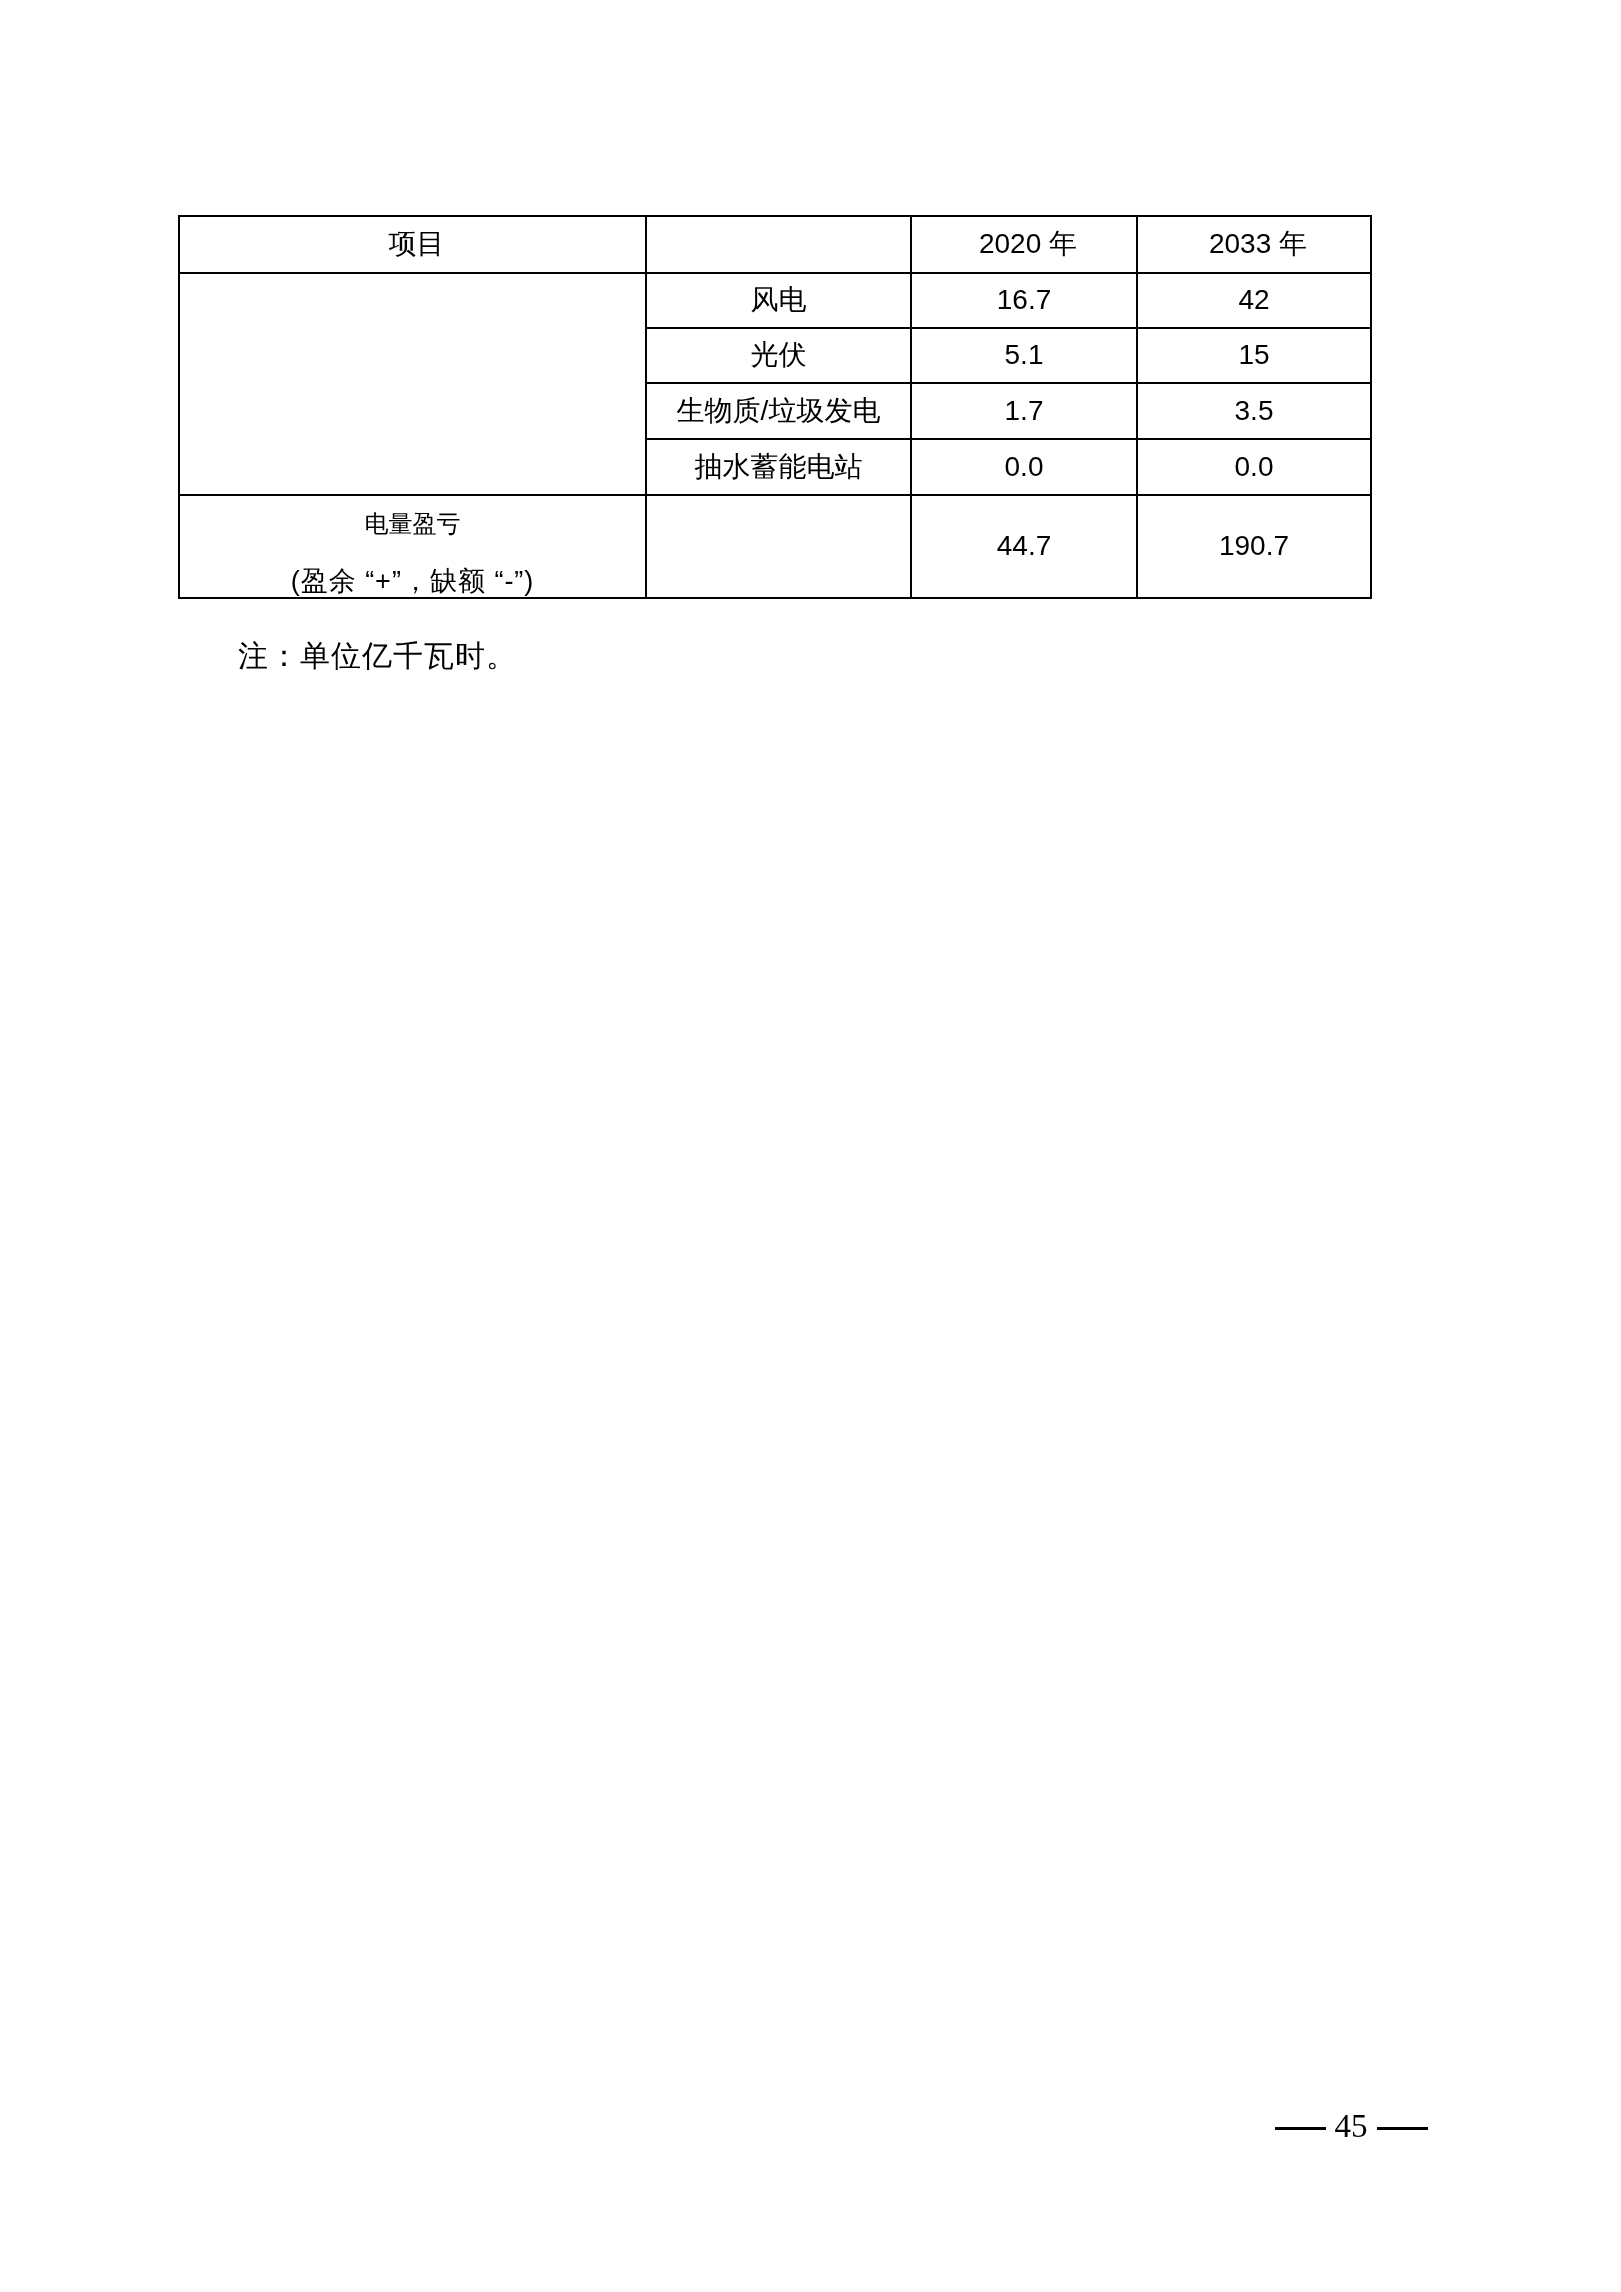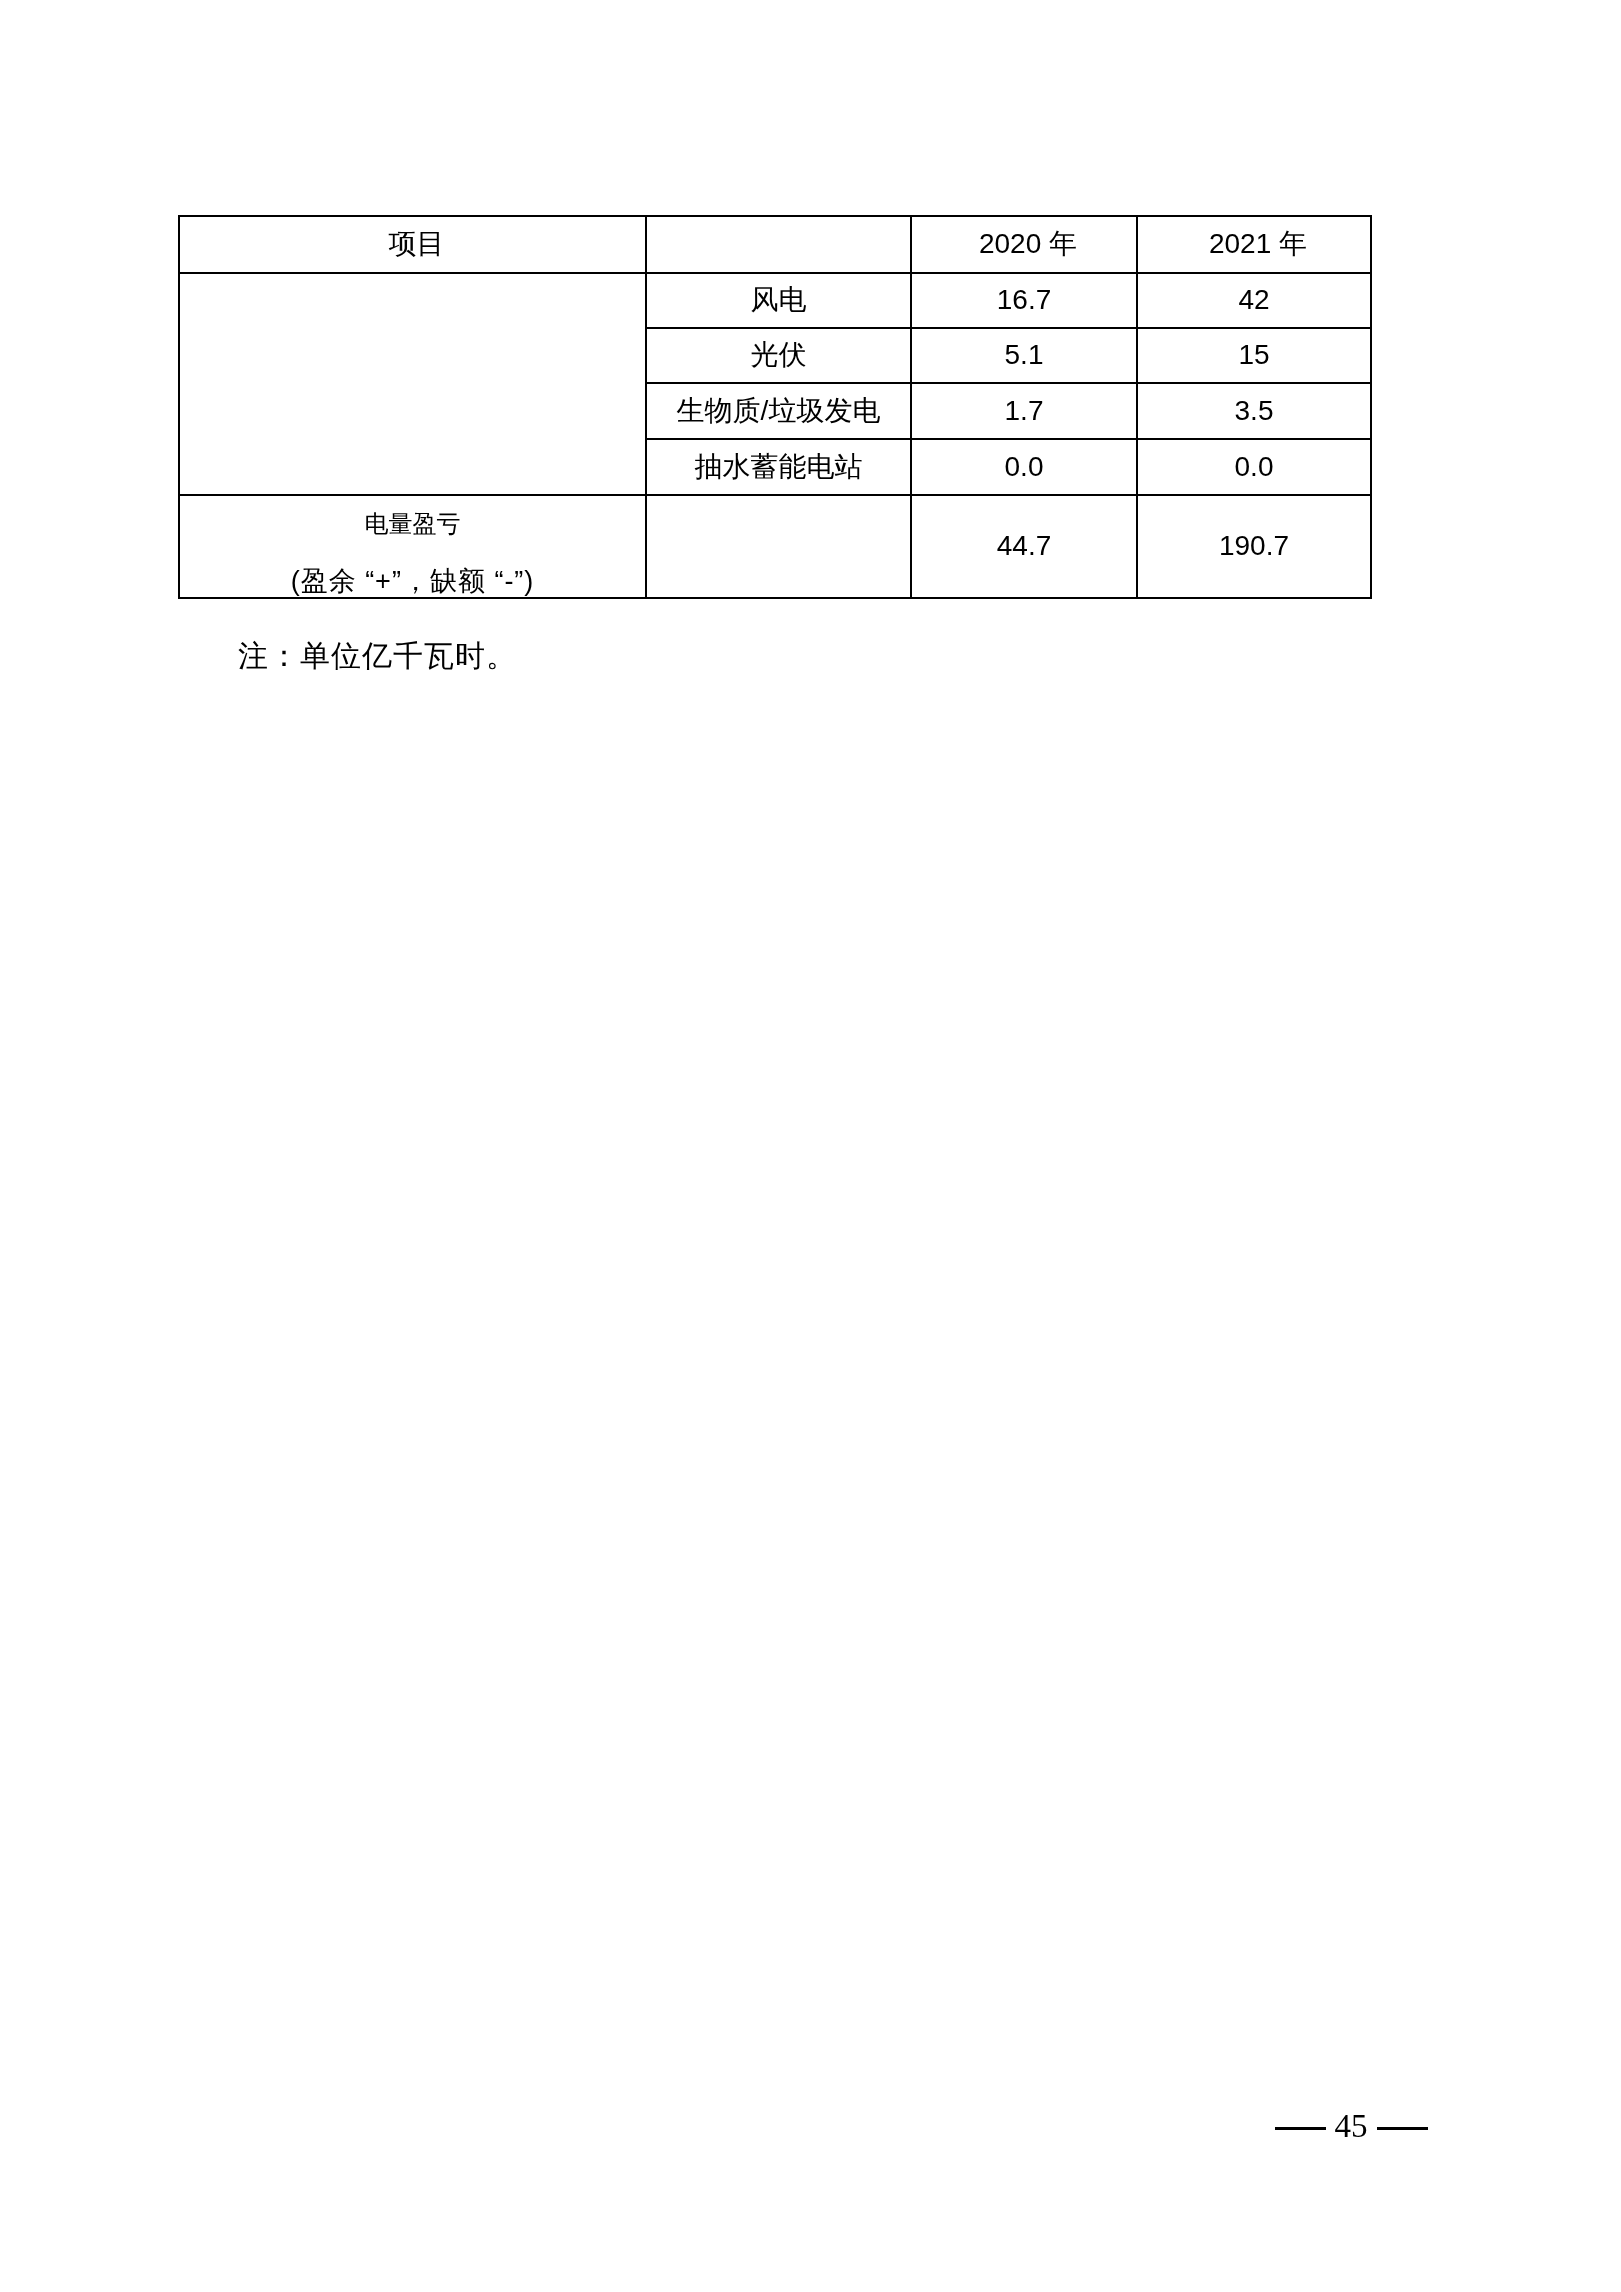--- a/index.html
+++ b/index.html
@@ -99,21 +99,21 @@
       <col style="width:467px">
       <col style="width:265px">
       <col style="width:226px">
       <col style="width:234px">
     </colgroup>
     <tbody>
       <tr class="header-row">
         <td>项目</td>
         <td></td>
         <td>2020 年</td>
-        <td>2021 年</td>
+        <td>2033 年</td>
       </tr>
       <tr class="data-row-a">
         <td rowspan="4"></td>
         <td>风电</td>
         <td>16.7</td>
         <td>42</td>
       </tr>
       <tr class="data-row-a">
         <td>光伏</td>
         <td>5.1</td>

